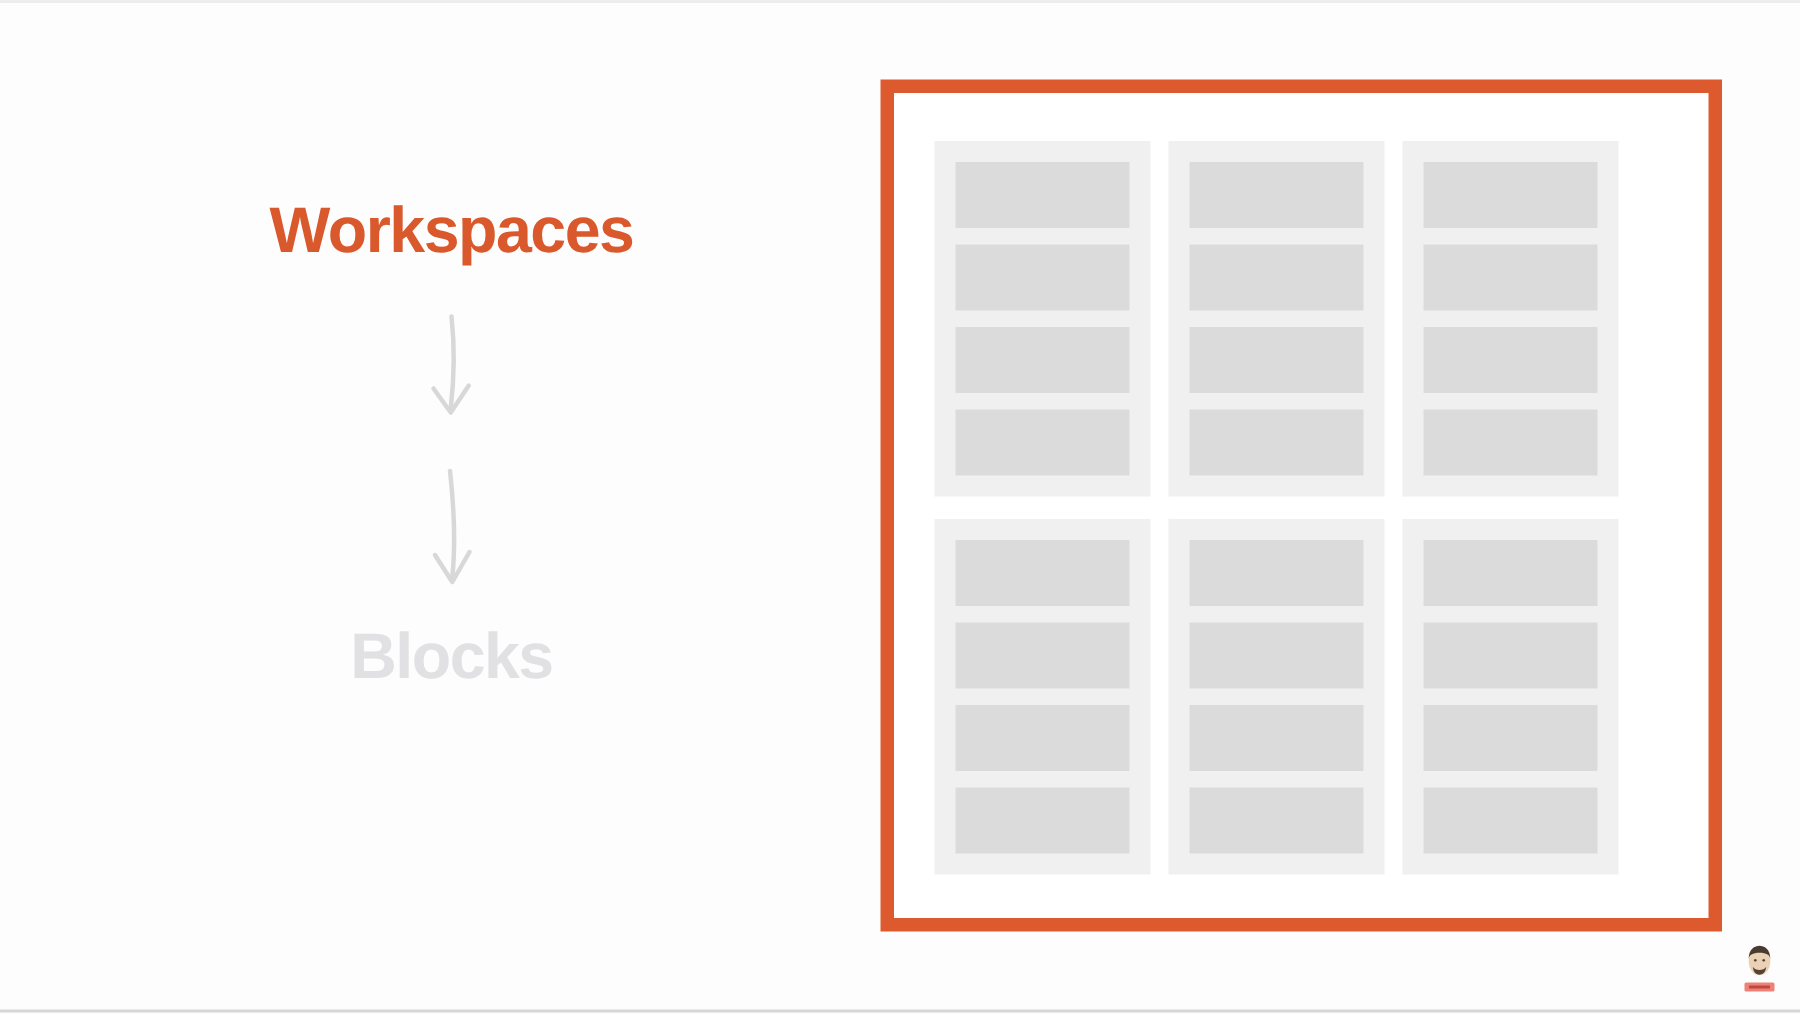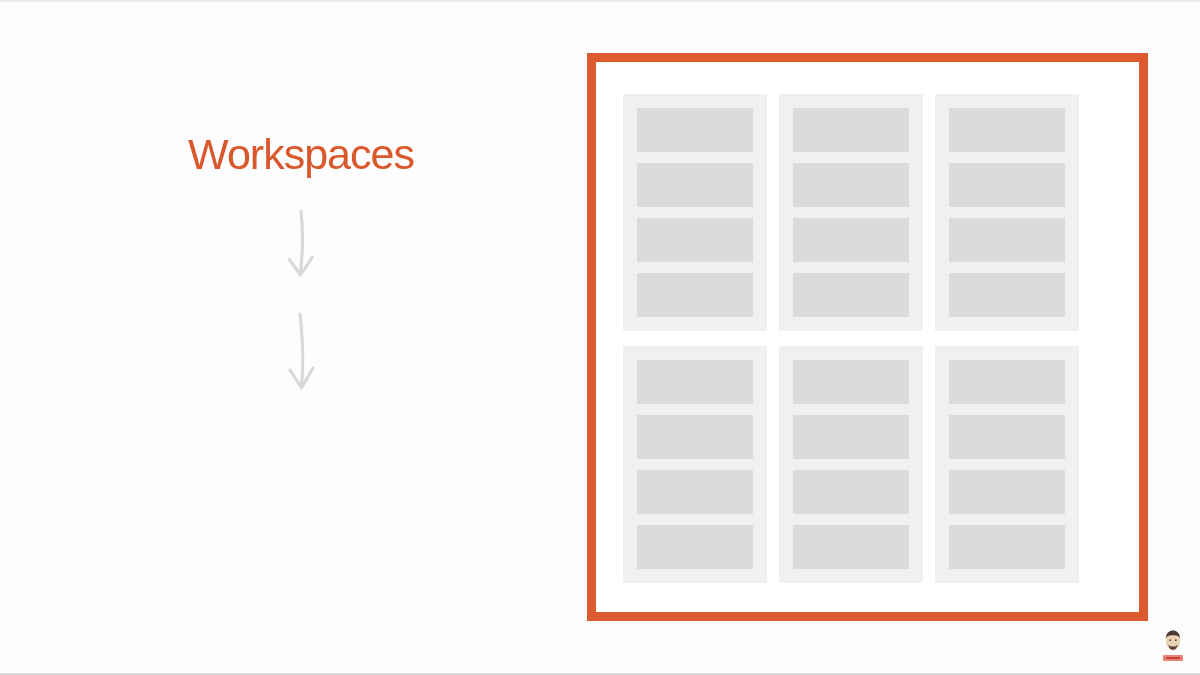--- a/index.html
+++ b/index.html
@@ -25,21 +25,21 @@
 
   
   .hierarchy {
     position: absolute;
     left: 101px;
     top: 130px;
     width: 400px;
     text-align: center;
   }
   .hier-label {
-    font-weight: normal;
+    font-weight: bold;
     font-size: 43px;
     line-height: 48px;
     letter-spacing: -1px;
   }
   .hier-label.active { color: #d9582c; }
   .hier-label.inactive { color: #e1e1e3; }
   .hier-arrow { display: block; margin: 0 auto; }
   .hier-arrow.a1 { margin-top: 30px; }
   .hier-arrow.a2 { margin-top: 28px; }
   .hier-label.pages  { margin-top: 35px; }
@@ -118,20 +118,21 @@
     <path d="M25 3 C27.5 26 26.5 47 24.5 64" fill="none" stroke="#d8d8d8" stroke-width="3" stroke-linecap="round"></path>
     <path d="M13 51 L24.5 67 L36.5 49" fill="none" stroke="#d8d8d8" stroke-width="3" stroke-linecap="round" stroke-linejoin="round"></path>
   </svg>
 
 
   <svg class="hier-arrow a2" width="50" height="85" viewBox="0 0 50 85">
     <path d="M24 3 C27 30 27.5 55 25.5 74" fill="none" stroke="#d8d8d8" stroke-width="3" stroke-linecap="round"></path>
     <path d="M14 59 L25.5 77 L37 57" fill="none" stroke="#d8d8d8" stroke-width="3" stroke-linecap="round" stroke-linejoin="round"></path>
   </svg>
 
+  <div class="hier-label inactive blocks">Blocks</div>
 </div>
 
 <div class="workspace-box">
   <div class="pages-grid">
       <div class="page-panel">
         <div class="block-bar"></div>
         <div class="block-bar"></div>
         <div class="block-bar"></div>
         <div class="block-bar"></div>
       </div>

